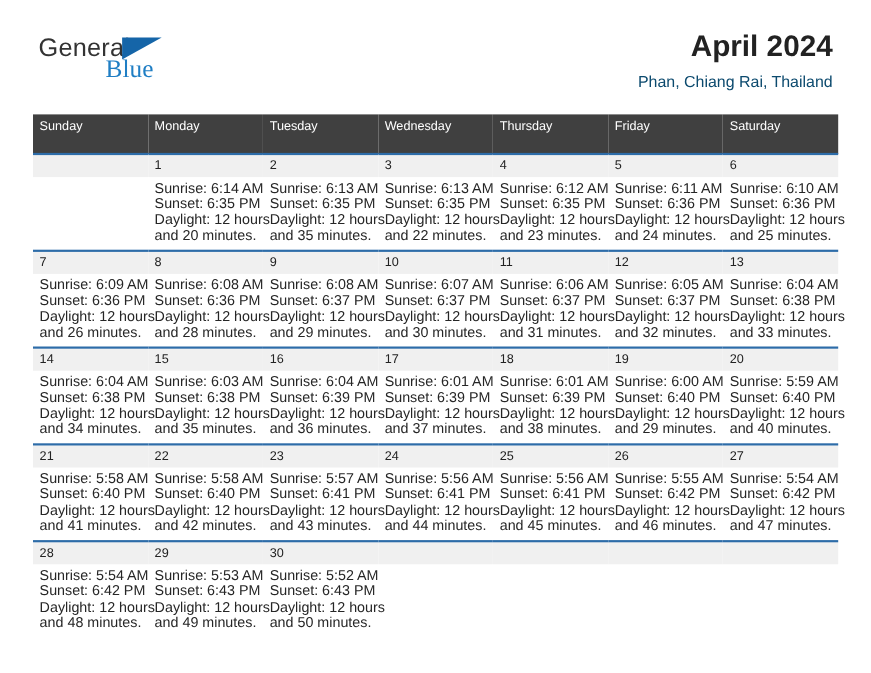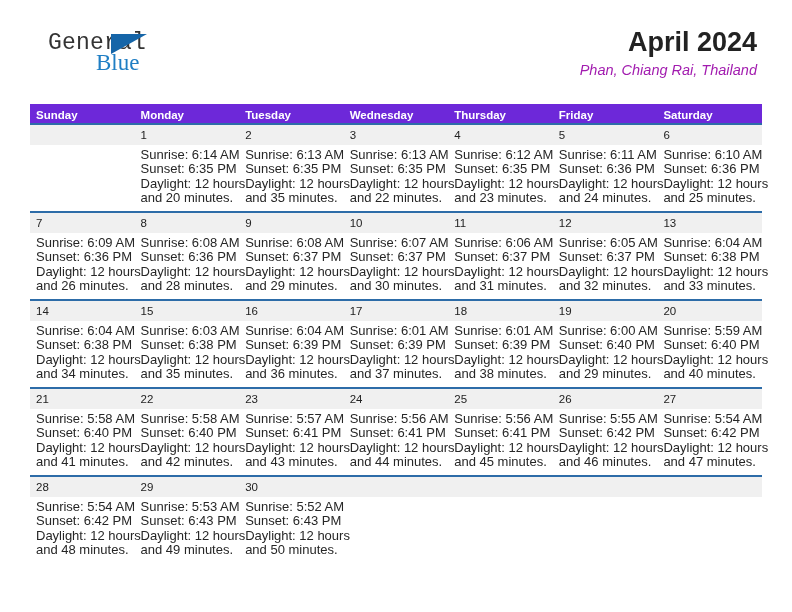--- a/index.html
+++ b/index.html
@@ -34,26 +34,26 @@
     align-items: flex-start;
   }
   .logo {
     position: relative;
     width: 140px;
     height: 56px;
     user-select: none;
   }
   .logo-general {
     position: absolute;
-    left: 13px;
+    left: 0;
     top: 2px;
     font-size: 23px;
     letter-spacing: 0.2px;
     color: #333333;
-    font-family: Liberation Mono, monospace;
+    font-family: Liberation Sans, sans-serif;
     font-weight: 400;
   }
   .logo-blue {
     position: absolute;
     left: 61px;
     top: 22px;
     font-size: 23px;
     color: #1f7ec4;
     font-family: Liberation Serif, serif;
     font-weight: 400;
@@ -72,47 +72,46 @@
     padding-top: 0px;
   }
   .cal-title {
     font-size: 27px;
     color: #222222;
     font-weight: 700;
     line-height: 1.1;
     white-space: nowrap;
   }
   .cal-location {
-    margin-top: 4px;
+    margin-top: 9px;
     font-size: 14.5px;
-    color: #a21caf;
+    color: #0c4a6e;
     font-weight: 400;
     white-space: nowrap;
-    font-style: italic;
   }
 
   
   .calendar {
     position: absolute;
     left: 30px;
     top: 104px;
     width: 732px;
   }
   table.cal-table {
     border-collapse: collapse;
     width: 732px;
     table-layout: fixed;
   }
   table.cal-table th {
-    background: #6d28d9;
+    background: #404040;
     color: #ffffff;
     font-size: 11.5px;
-    font-weight: 700;
+    font-weight: 400;
     text-align: left;
-    padding: 5px 0 2px 6px;
+    padding: 5px 0 18px 6px;
     height: 12px;
     box-sizing: border-box;
   }
   td.daycell {
     vertical-align: top;
     padding: 0;
     border-top: 2px solid #2d6ca8;
     height: 88px;
     box-sizing: border-box;
   }

